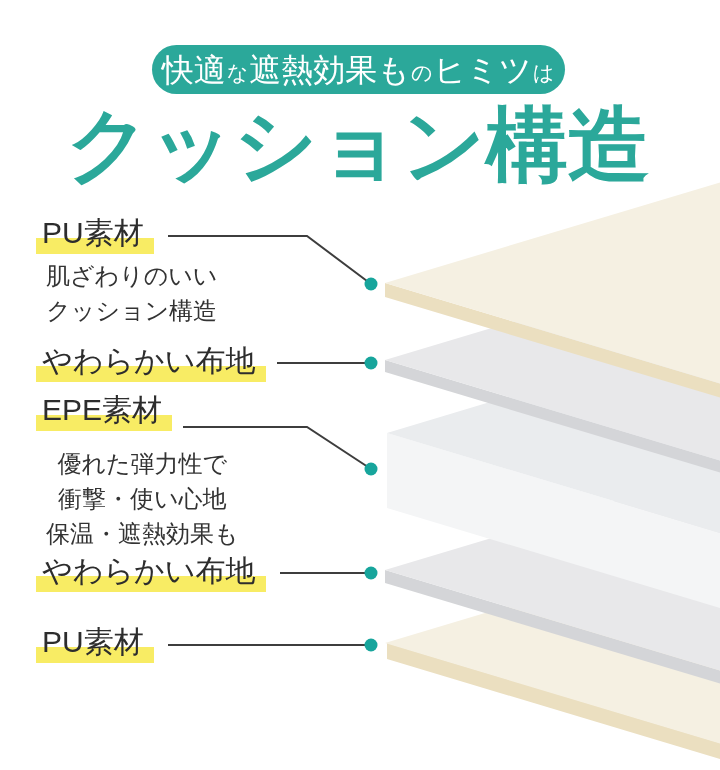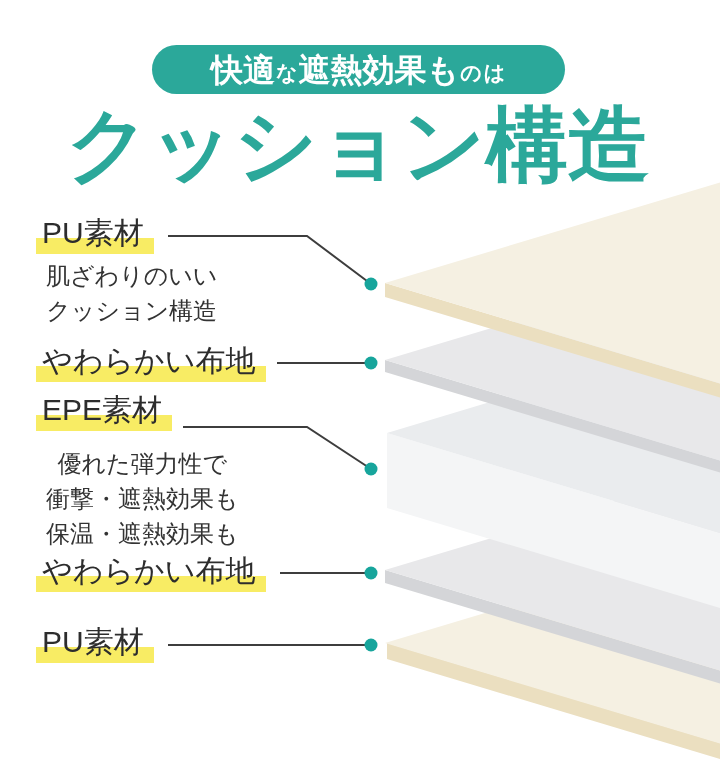--- a/index.html
+++ b/index.html
@@ -9,21 +9,21 @@
     font-family:"Liberation Sans","DejaVu Sans",sans-serif;
   }
   .stage{position:absolute;inset:0;}
   svg.diagram{position:absolute;left:0;top:0;}
 
   
   .badge{
     position:absolute;left:152px;top:45px;width:413px;height:49px;
     background:var(--teal);border-radius:26px;
     display:flex;align-items:center;justify-content:center;
-    color:#fff;font-weight:700;white-space:nowrap;
+    color:#fff;font-weight:400;white-space:nowrap;
   }
   .badge .lg{font-size:32px;line-height:1;}
   .badge .sm{font-size:21px;line-height:1;padding:6px 1px 0 1px;}
   .title{
     position:absolute;left:0;top:100px;width:716px;text-align:center;
     color:var(--teal);font-size:82px;font-weight:700;letter-spacing:0px;
     line-height:1.1;white-space:nowrap;
   }
 
   
@@ -96,20 +96,21 @@
       <circle cx="371" cy="573" r="6.5" fill="#17a59c"></circle>
       <circle cx="371" cy="645" r="6.5" fill="#17a59c"></circle>
     </g>
   </svg>
 
   <div class="badge">
     <span class="lg">快適</span>
     <span class="sm">な</span>
     <span class="lg">遮熱効果も</span>
     <span class="sm">の</span>
+    <span class="lg">ヒミツ</span>
     <span class="sm">は</span>
   </div>
 
   <div class="title">クッション構造</div>
 
   <div class="layer-label lbl-1">
     <span class="hl">PU素材</span>
   </div>
   <div class="layer-desc dsc-1">
     <div>肌ざわりのいい</div>
@@ -118,21 +119,21 @@
 
   <div class="layer-label lbl-2">
     <span class="hl">やわらかい布地</span>
   </div>
 
   <div class="layer-label lbl-3">
     <span class="hl">EPE素材</span>
   </div>
   <div class="layer-desc dsc-3">
     <div>優れた弾力性で</div>
-    <div>衝撃・遮熱効果も</div>
+    <div>衝撃・使い心地</div>
     <div>保温・遮熱効果も</div>
   </div>
 
   <div class="layer-label lbl-4">
     <span class="hl">やわらかい布地</span>
   </div>
 
   <div class="layer-label lbl-5">
     <span class="hl">PU素材</span>
   </div>

